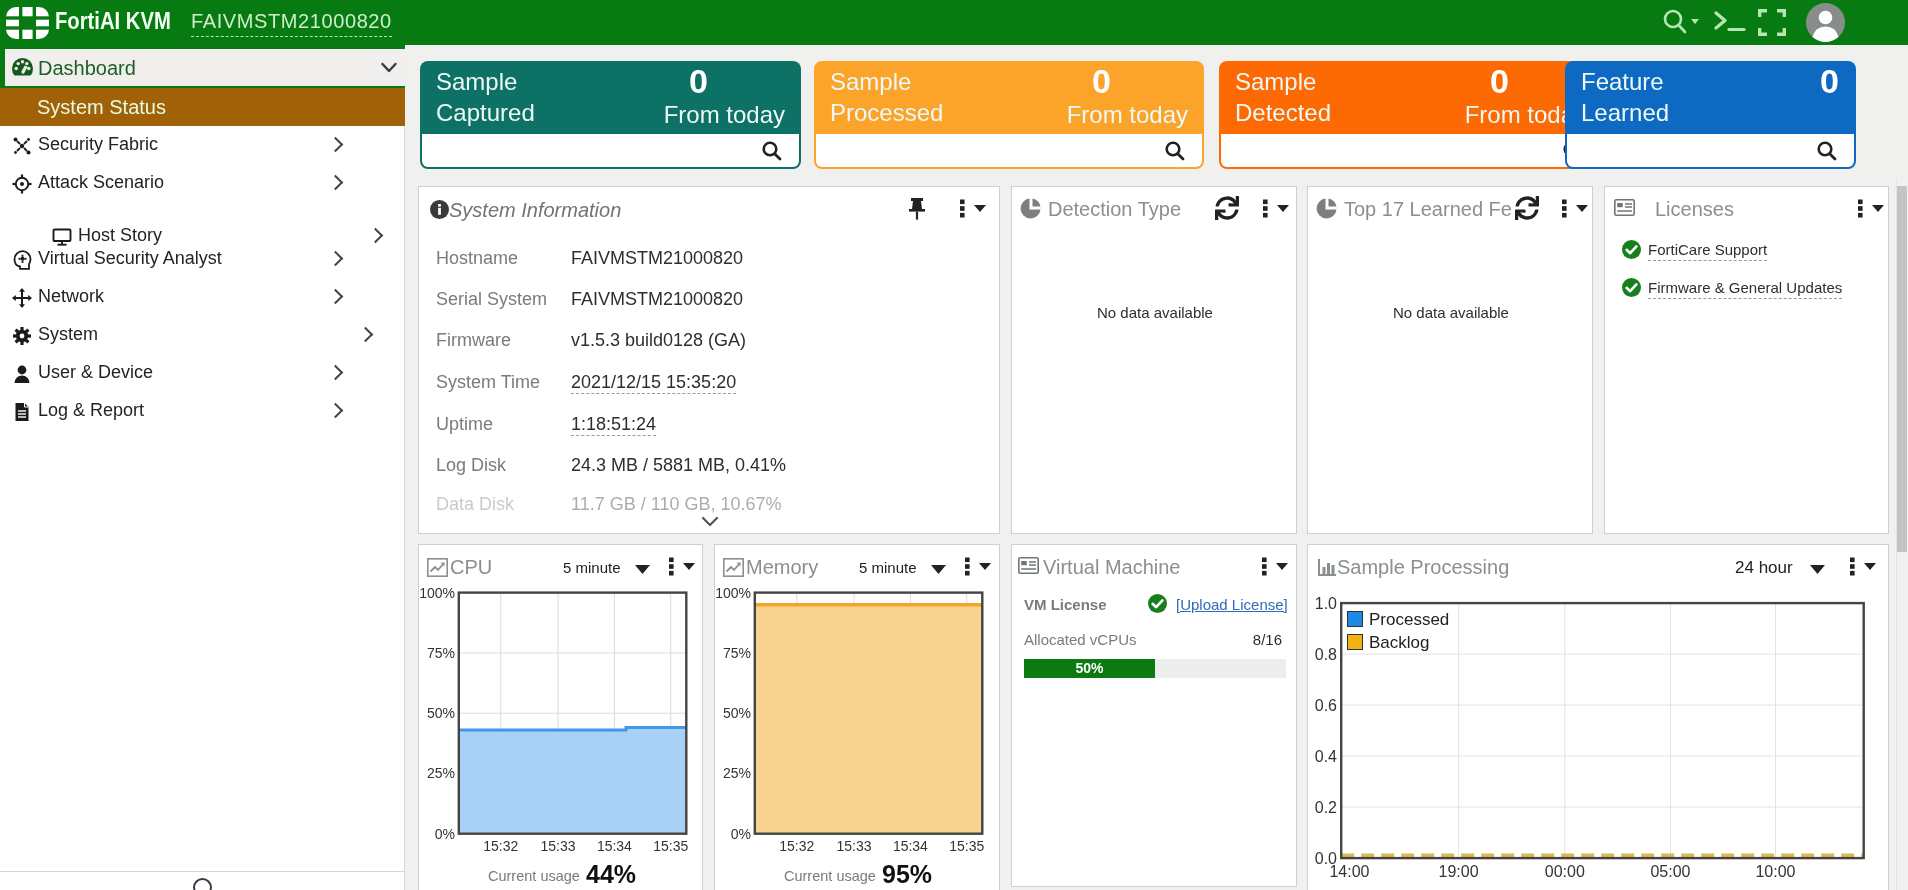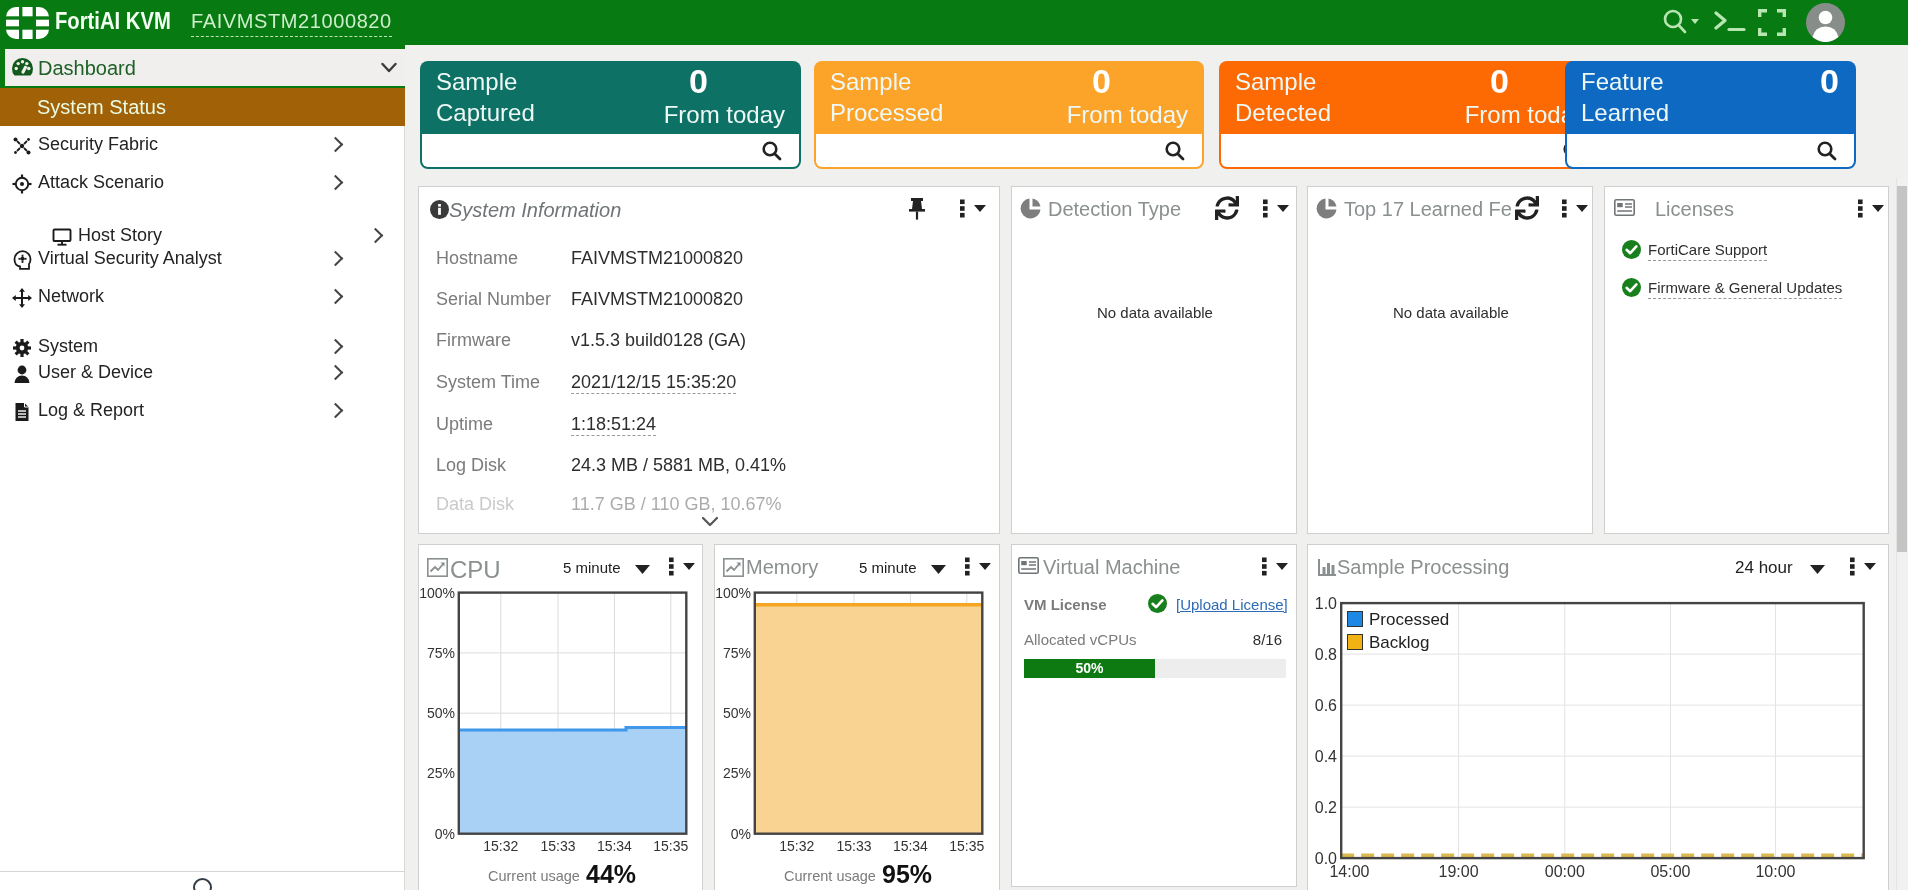--- a/index.html
+++ b/index.html
@@ -151,21 +151,21 @@
       <g fill="#1b1b1b">
         <path d="M 10 0 L 13 3.8 L 7 3.8 Z"></path>
         <path d="M 10 20 L 13 16.2 L 7 16.2 Z"></path>
         <path d="M 0 10 L 3.8 7 L 3.8 13 Z"></path>
         <path d="M 20 10 L 16.2 7 L 16.2 13 Z"></path>
       </g>
     </svg>
     <span class="mi-label">Network</span>
     <span class="mi-chev"><span class="chev"></span></span>
   </div>
-<div class="menuitem" style="top:328px;">
+<div class="menuitem" style="top:316px;padding-left:30px;">
     <svg class="mi-icon" viewBox="0 0 20 20">
       <g fill="#1b1b1b">
         <circle cx="10" cy="10" r="6.2"></circle>
         <g>
           <rect x="8.4" y="1" width="3.2" height="3.6"></rect>
           <rect x="8.4" y="15.4" width="3.2" height="3.6"></rect>
           <rect x="1" y="8.4" width="3.6" height="3.2"></rect>
           <rect x="15.4" y="8.4" width="3.6" height="3.2"></rect>
           <rect x="8.4" y="1" width="3.2" height="3.6" transform="rotate(45 10 10)"></rect>
           <rect x="8.4" y="15.4" width="3.2" height="3.6" transform="rotate(45 10 10)"></rect>
@@ -261,21 +261,21 @@
     </svg>
   <svg class="abs" style="left:537px;top:12px;" width="32" height="20" viewBox="0 0 32 20">
       <g fill="#222">
         <rect x="4" y="0.5" width="4.6" height="4.6"></rect>
         <rect x="4" y="7.2" width="4.6" height="4.6"></rect>
         <rect x="4" y="13.9" width="4.6" height="4.6"></rect>
         <path d="M 18 6 L 30 6 L 24 13 Z"></path>
       </g>
     </svg>
   <div class="srow" style="top:60px;"><span class="lab">Hostname</span><span class="abs" style="left:135px;width:420px;color:#2e2e2e;">FAIVMSTM21000820</span></div>
-  <div class="srow" style="top:101px;"><span class="lab">Serial Number</span><span class="abs" style="left:135px;width:420px;color:#2e2e2e;">FAIVMSTM21000820</span></div>
+  <div class="srow" style="top:101px;"><span class="lab">Serial System</span><span class="abs" style="left:135px;width:420px;color:#2e2e2e;">FAIVMSTM21000820</span></div>
   <div class="srow" style="top:142px;"><span class="lab">Firmware</span><span class="abs" style="left:135px;width:420px;color:#2e2e2e;">v1.5.3 build0128 (GA)</span></div>
   <div class="srow" style="top:184px;"><span class="lab">System Time</span><span class="abs dashu" style="left:135px;color:#2e2e2e;">2021/12/15 15:35:20</span></div>
   <div class="srow" style="top:226px;"><span class="lab">Uptime</span><span class="abs dashu" style="left:135px;color:#2e2e2e;">1:18:51:24</span></div>
   <div class="srow" style="top:267px;"><span class="lab">Log Disk</span><span class="abs" style="left:135px;width:420px;color:#2e2e2e;">24.3 MB / 5881 MB, 0.41%</span></div>
   <div class="srow" style="top:306px;opacity:0.4;"><span class="lab">Data Disk</span><span class="abs" style="left:135px;width:420px;color:#2e2e2e;">11.7 GB / 110 GB, 10.67%</span></div>
   <svg class="abs" style="left:282px;top:329px;" width="18" height="11" viewBox="0 0 18 11">
       <path d="M 2 2 L 9 9 L 16 2" fill="none" stroke="#555" stroke-width="2.2" stroke-linecap="round" stroke-linejoin="round"></path>
     </svg>
 </div>
 <div class="panel" style="left:1011px;top:186px;width:286px;height:348px;">
@@ -345,21 +345,21 @@
       <path d="M 4.6 9.8 L 8.2 13.2 L 14.4 6.4" fill="none" stroke="#fff" stroke-width="2.6" stroke-linecap="round" stroke-linejoin="round"></path>
     </svg>
   <span class="abs" style="left:43px;top:92px;font-size:15px;color:#2e2e2e;border-bottom:1px dashed #999;padding-bottom:2px;">Firmware &amp; General Updates</span>
 </div>
 <div class="panel" style="left:418px;top:544px;width:285px;height:348px;">
   <svg class="abs" style="left:8px;top:13px;" width="21" height="19" viewBox="0 0 21 19">
       <rect x="0.8" y="0.8" width="19.4" height="17.4" fill="none" stroke="#8a8f8f" stroke-width="1.6"></rect>
       <path d="M 3.5 13.5 L 8 9 L 11 12 L 17 5" fill="none" stroke="#8a8f8f" stroke-width="1.8"></path>
       <path d="M 13.5 4.5 L 17.5 4.5 L 17.5 8.5" fill="#8a8f8f"></path>
     </svg>
-  <span class="abs ptitle" style="left:31px;top:11px;font-size:24px;">CPU</span>
+  <span class="abs ptitle" style="left:31px;top:11px;font-size:20px;">CPU</span>
   <span class="abs" style="left:144px;top:14px;font-size:15px;color:#222;">5 minute</span>
   <svg class="abs" style="left:215px;top:19px;" width="17" height="11" viewBox="0 0 17 11">
       <path d="M 1 1 L 8.5 10 L 16 1 Z" fill="#222"></path>
     </svg>
   <svg class="abs" style="left:246px;top:12px;" width="32" height="20" viewBox="0 0 32 20">
       <g fill="#222">
         <rect x="4" y="0.5" width="4.6" height="4.6"></rect>
         <rect x="4" y="7.2" width="4.6" height="4.6"></rect>
         <rect x="4" y="13.9" width="4.6" height="4.6"></rect>
         <path d="M 18 6 L 30 6 L 24 13 Z"></path>

